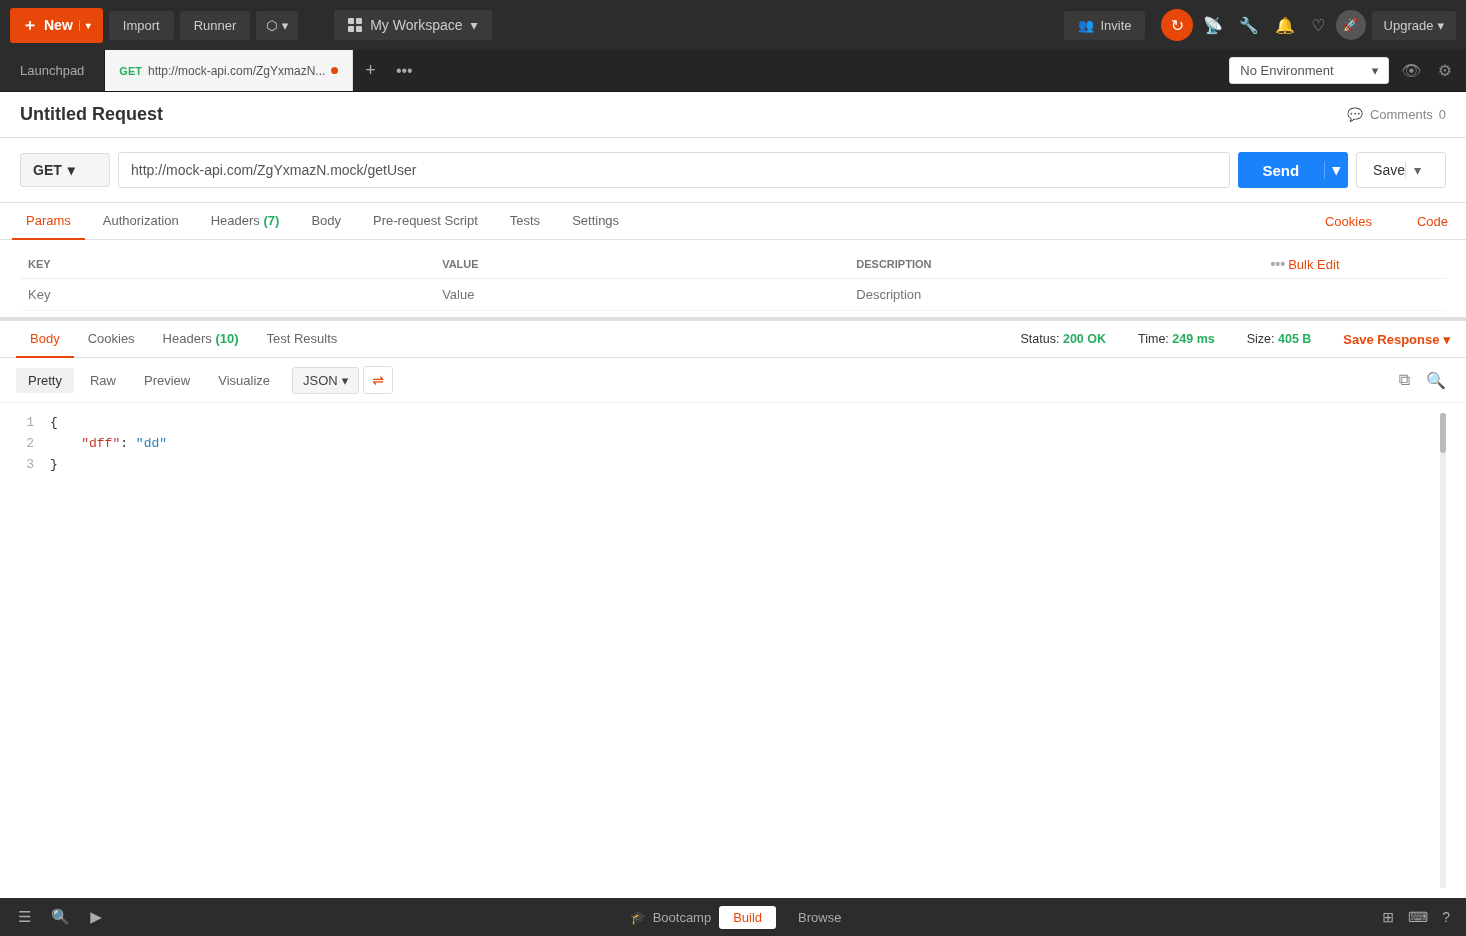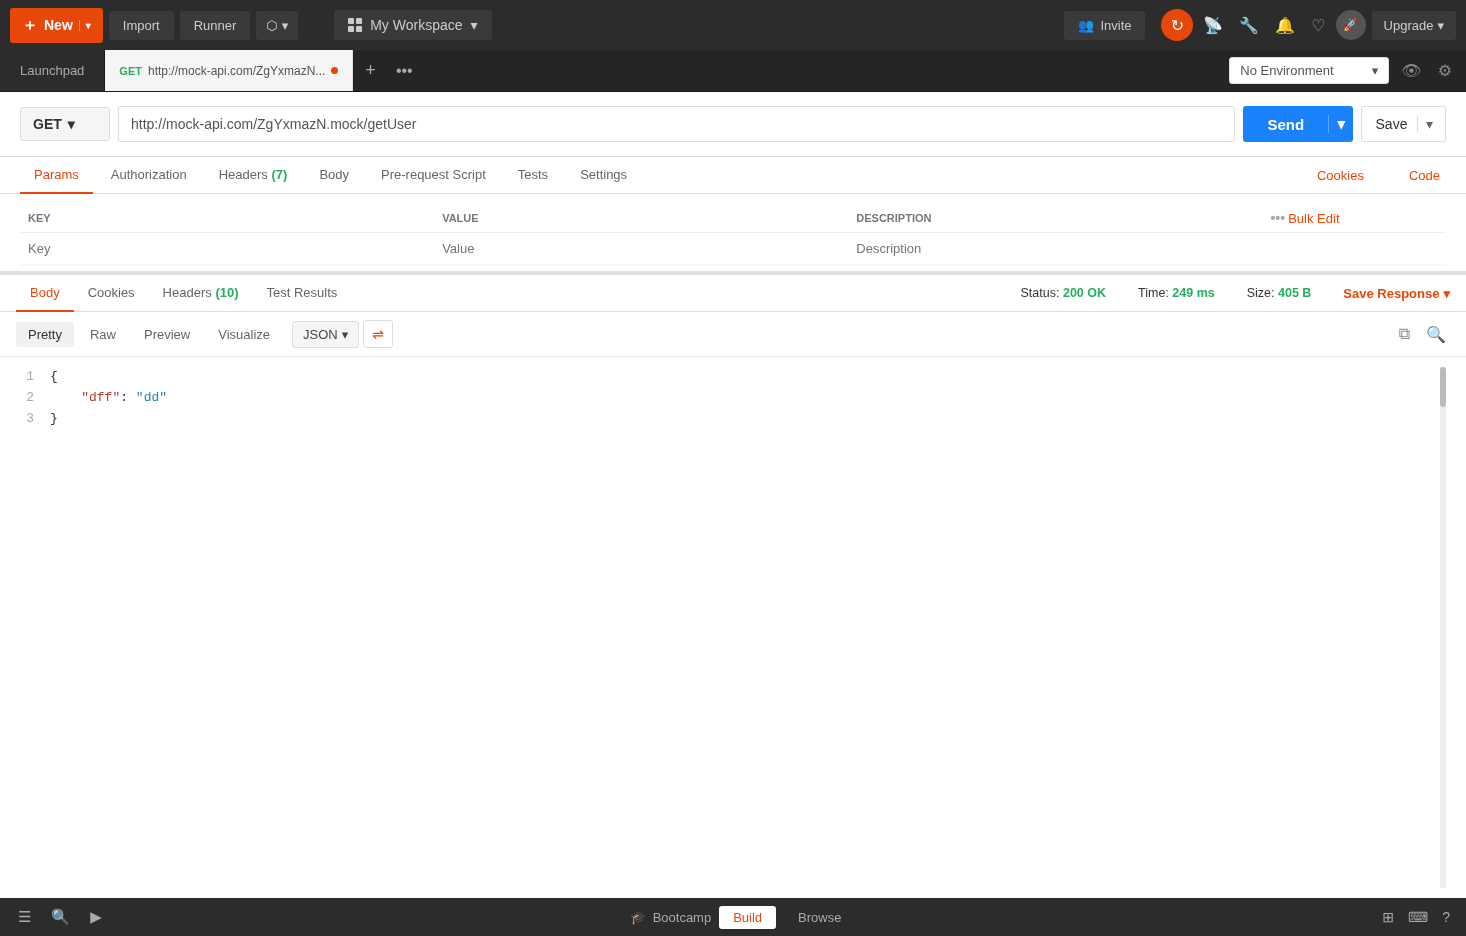--- a/index.html
+++ b/index.html
@@ -319,21 +319,21 @@
       text-align: center;
     }
     .btn-send .send-chevron {
       border-left: 1px solid rgba(255,255,255,0.3);
       padding: 0 8px;
     }
     .btn-save {
       background: white;
       border: 1px solid #ddd;
       border-radius: 3px;
-      padding: 9px 4px;
+      padding: 9px 16px;
       font-size: 14px;
       color: #333;
       cursor: pointer;
       display: flex;
       align-items: center;
       min-width: 85px;
       justify-content: flex-end;
     }
     .btn-save .save-label {
       flex: 1;
@@ -343,21 +343,21 @@
       border-left: 1px solid #ddd;
       padding: 0 8px;
       color: #666;
     }
 
     
     .request-tabs {
       background: white;
       display: flex;
       align-items: center;
-      padding: 0 20px;
+      padding: 0 12px;
       border-bottom: 1px solid #e0e0e0;
       gap: 4px;
     }
     .req-tab {
       padding: 10px 14px;
       font-size: 13px;
       color: #666;
       cursor: pointer;
       border: none;
       background: none;
@@ -721,20 +721,28 @@
       <span>No Environment</span>
       <span>▾</span>
     </div>
     <button class="env-icon-btn" title="toggle visibility">👁</button>
     <button class="env-icon-btn" title="settings">⚙</button>
   </div>
 </div>
 
 <div class="main">
 
+  <div class="request-header">
+    <h1 class="request-title">Untitled Request</h1>
+    <button class="comments-btn">
+      <span>💬</span>
+      <span>Comments</span>
+      <span>0</span>
+    </button>
+  </div>
 
   <div class="url-bar">
     <div class="method-select">
       <span>GET</span>
       <span>▾</span>
     </div>
     <input class="url-input" type="text" value="http://mock-api.com/ZgYxmazN.mock/getUser" style="">
     <button class="btn-send">
       <span class="send-label">Send</span>
       <span class="send-chevron">▾</span>

